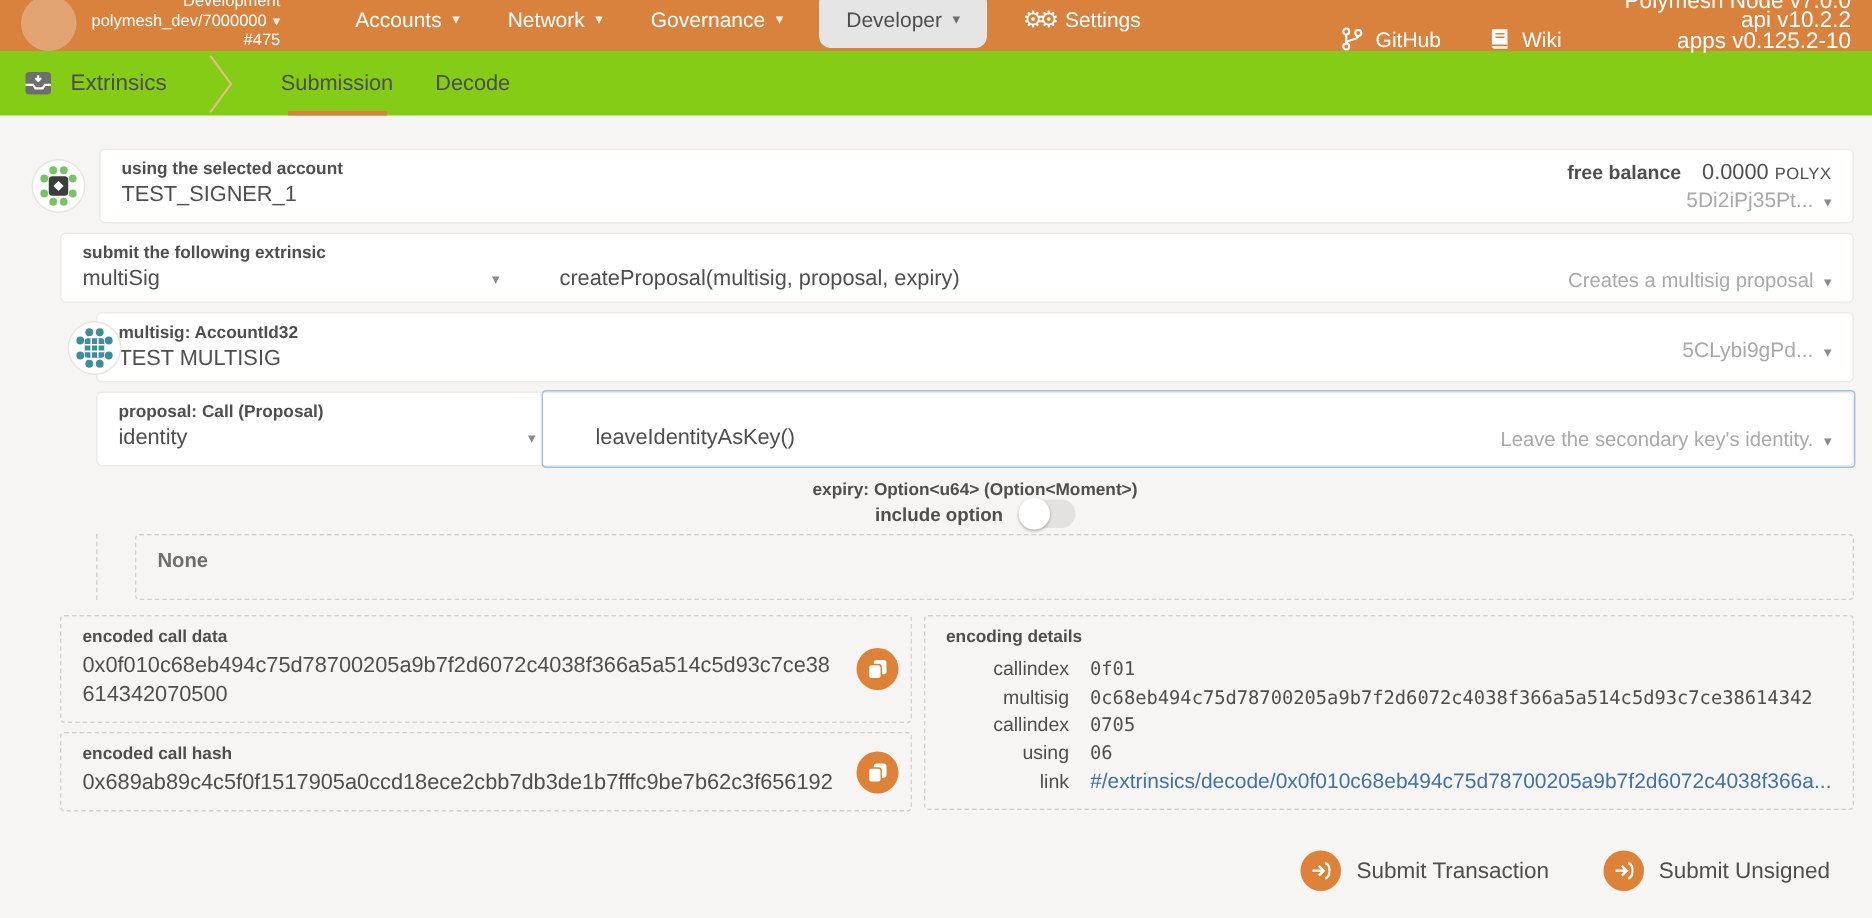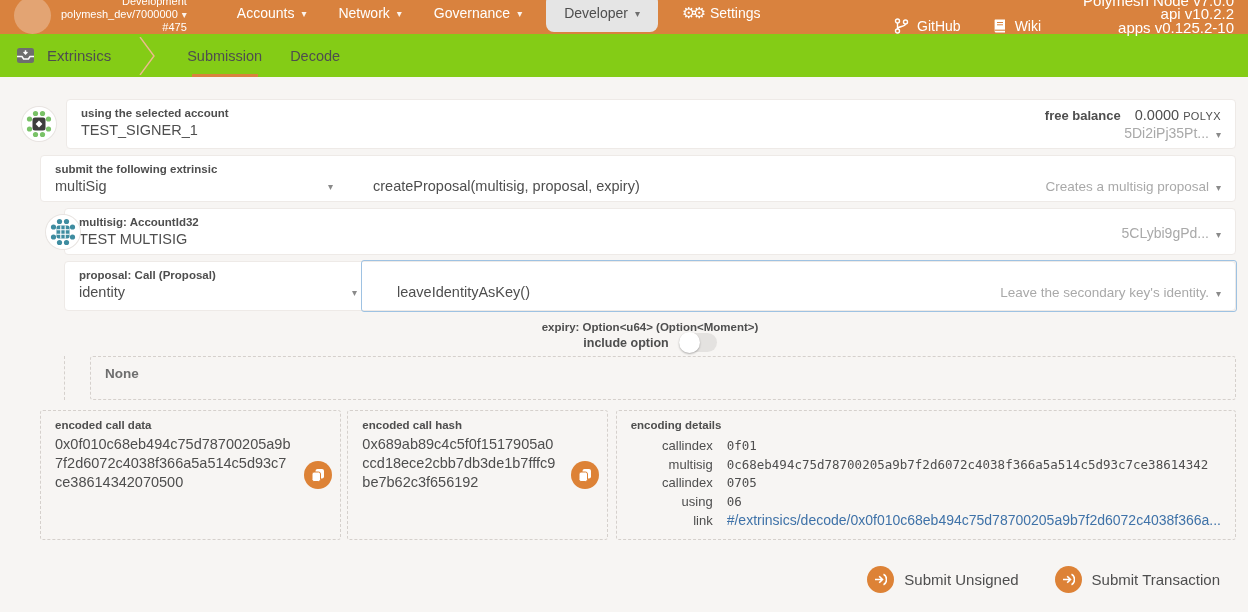--- a/index.html
+++ b/index.html
@@ -103,21 +103,21 @@
   .toggle { width: 38px; height: 19px; border-radius: 10px; background: #e4e2e0; position: relative; cursor: pointer; }
   .toggle .knob {
     position: absolute; left: 0; top: -1px; width: 21px; height: 21px; border-radius: 50%;
     background: #fff; box-shadow: 0 1px 2px rgba(0,0,0,.3);
   }
   .expiry-body { margin-left: 52px; border-left: 1px dashed #d5d0cc; padding-left: 25px; }
   .none-box { border: 1px dashed #d5d0cc; border-radius: 3px; padding: 9px 14px; height: 44px; }
   .none-box .nval { font-size: 13.5px; font-weight: bold; color: #6e6e6e; }
 
   .output-grid { display: flex; gap: 8px; margin: 10px 0 0 28px; }
-  .out-left { width: 586px; display: flex; flex-direction: row; gap: 6px; }
+  .out-left { width: 586px; display: flex; flex-direction: column; gap: 6px; }
   .out-right { flex: 1; }
   .dashed-box { border: 1px dashed #d5d0cc; border-radius: 3px; padding: 8px 14px; position: relative; }
   .hex-value { font-size: 14.5px; color: #4e4e4e; margin-top: 4px; word-break: break-all; padding-right: 34px; line-height: 19px; }
   .copy-btn {
     position: absolute; right: 8px; top: 50%; transform: translateY(-50%);
     width: 28px; height: 28px; border-radius: 50%; background: #dd8236; border: none;
     display: flex; align-items: center; justify-content: center; cursor: pointer;
   }
   .enc-table { margin-top: 6px; }
   .enc-row { display: flex; align-items: baseline; line-height: 18.5px; }
@@ -363,26 +363,26 @@
   </div>
 
   <div class="actions">
     <button class="action-btn">
       <span class="action-icon">
         <svg width="13" height="13" viewBox="0 0 13 13">
             <path d="M1 6.5h7 M5.2 3.2 8.5 6.5 5.2 9.8" stroke="#fff" stroke-width="1.6" fill="none"></path>
             <path d="M9.5 1.2c2.2 1 3 2.8 3 5.3s-.8 4.3-3 5.3" stroke="#fff" stroke-width="1.6" fill="none"></path>
           </svg>
       </span>
-      <span>Submit Unsigned</span>
+      <span>Submit Transaction</span>
     </button>
     <button class="action-btn">
       <span class="action-icon">
         <svg width="13" height="13" viewBox="0 0 13 13">
             <path d="M1 6.5h7 M5.2 3.2 8.5 6.5 5.2 9.8" stroke="#fff" stroke-width="1.6" fill="none"></path>
             <path d="M9.5 1.2c2.2 1 3 2.8 3 5.3s-.8 4.3-3 5.3" stroke="#fff" stroke-width="1.6" fill="none"></path>
           </svg>
       </span>
-      <span>Submit Transaction</span>
+      <span>Submit Unsigned</span>
     </button>
   </div>
 
 </main>
 
 </body></html>

